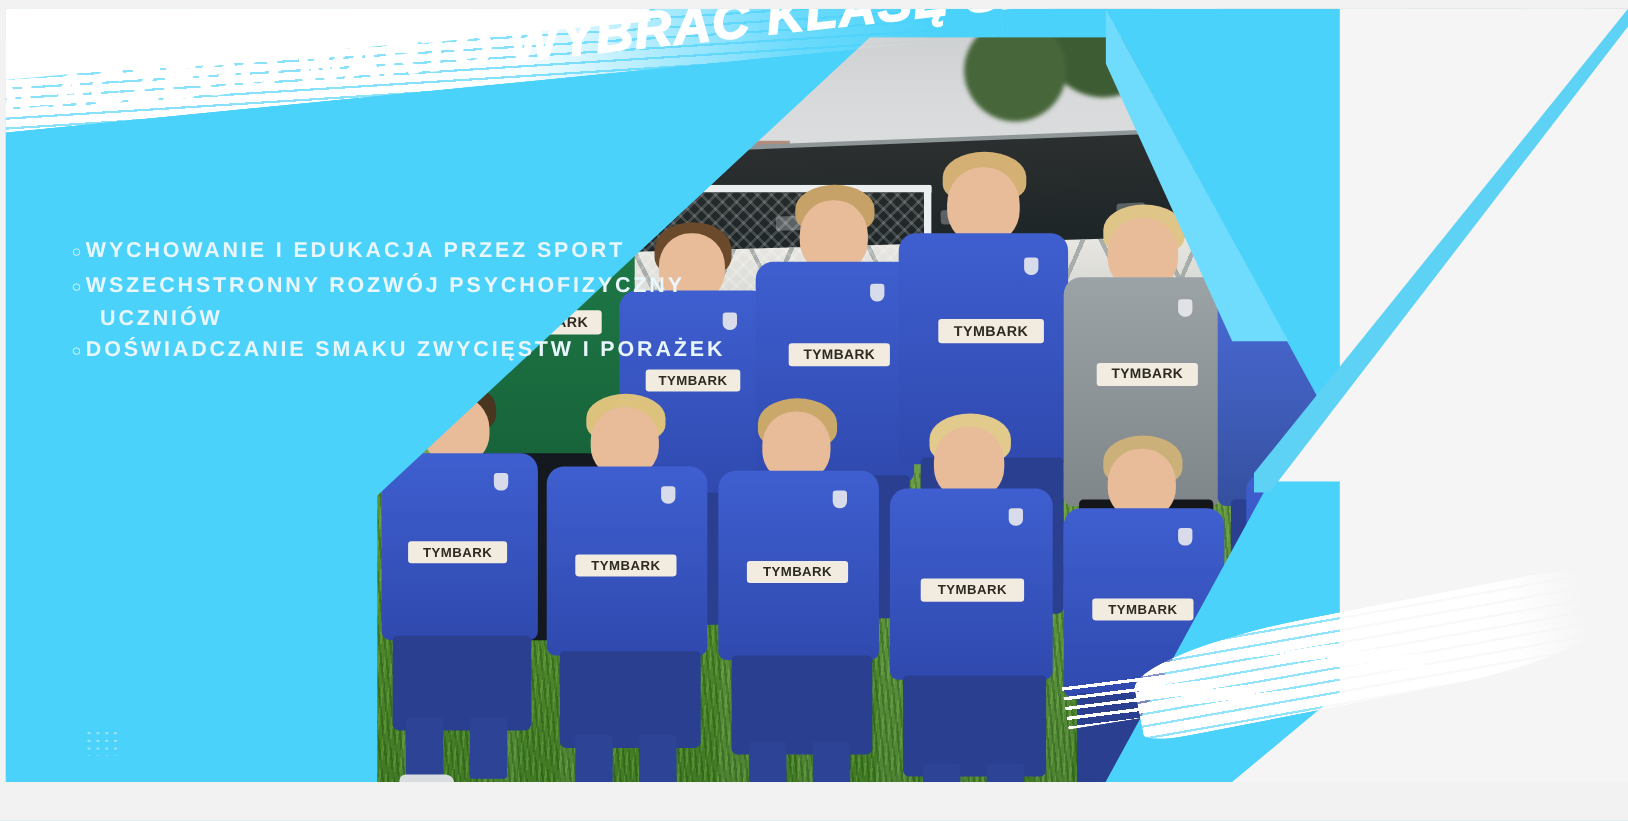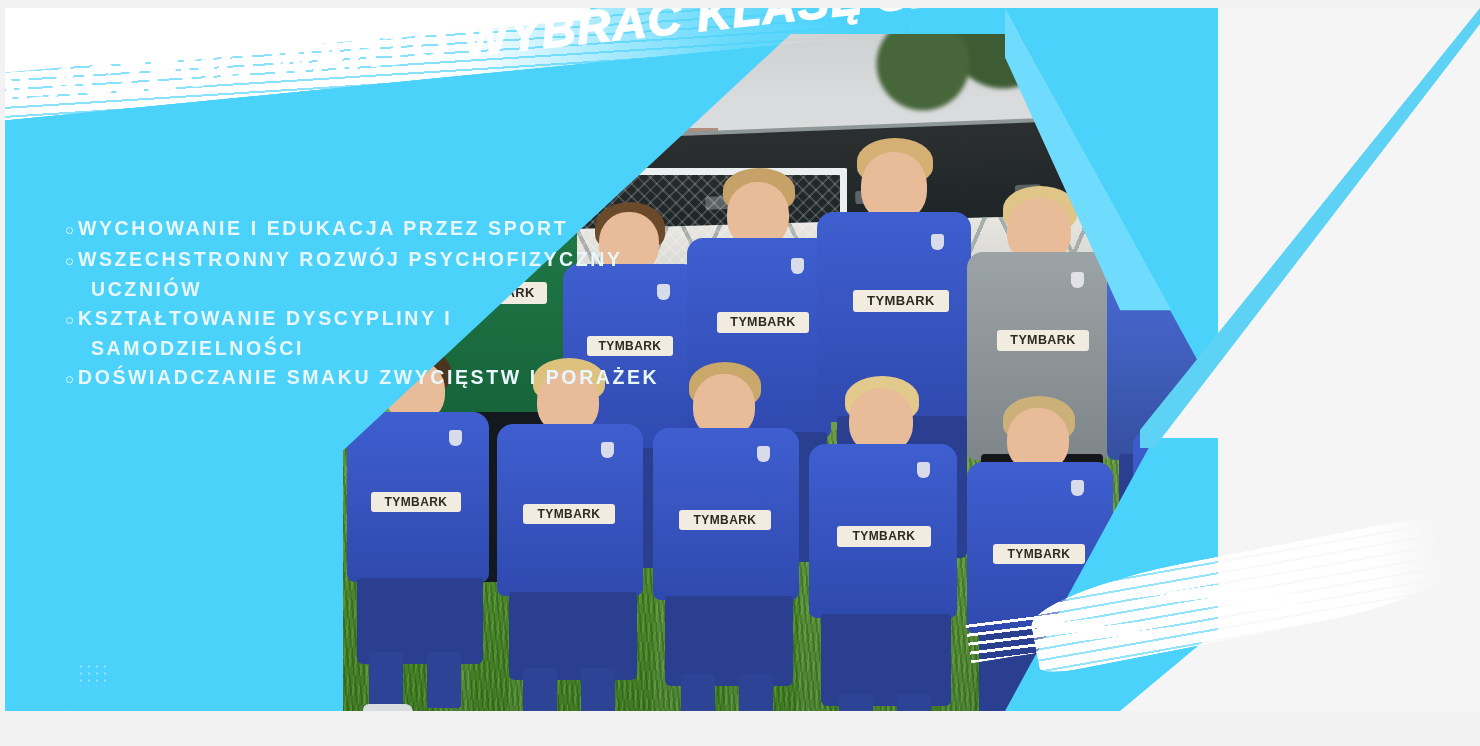--- a/index.html
+++ b/index.html
@@ -480,24 +480,20 @@
 
       <div class="bl">
         <span class="mk">○</span><span>WYCHOWANIE I EDUKACJA PRZEZ SPORT</span>
       </div>
 
       <div class="bl">
         <span class="mk">○</span><span>WSZECHSTRONNY ROZWÓJ PSYCHOFIZYCZNY</span>
         <span class="cont">UCZNIÓW</span>
       </div>
 
-      <div class="bl">
-        <span class="mk">○</span><span>KSZTAŁTOWANIE DYSCYPLINY I</span>
-        <span class="cont">SAMODZIELNOŚCI</span>
-      </div>
 
 
 
       <div class="bl">
         <span class="mk">○</span><span>DOŚWIADCZANIE SMAKU ZWYCIĘSTW I PORAŻEK</span>
       </div>
 
 
 
     </div>

